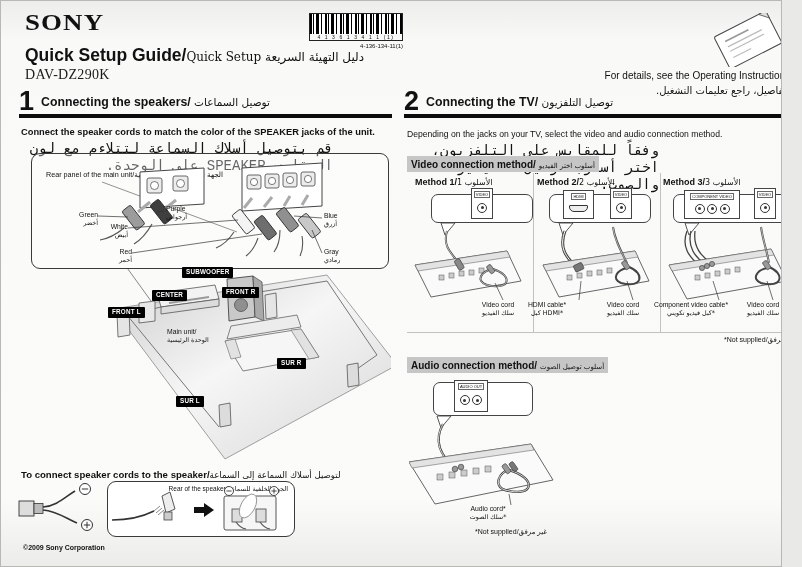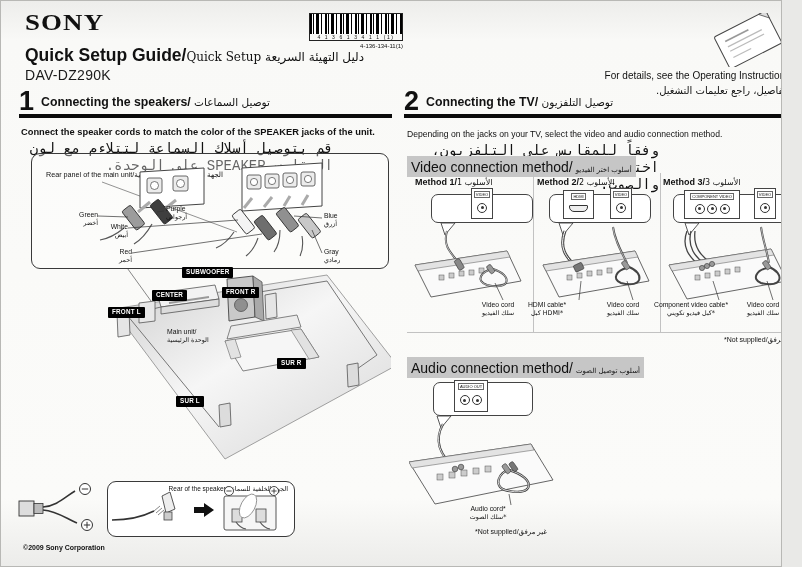--- a/index.html
+++ b/index.html
@@ -36,21 +36,21 @@
   .boxlabel{font-size:7.2px;}
 
   .lbl{font-size:6.8px;line-height:1.25;}
   .lbl .en{display:block;}
   .lbl .ar{display:block;font-size:6.4px;}
   .ra{text-align:right;} .la{text-align:left;} .ca{text-align:center;}
 
   .badge{background:#000;color:#fff;font-weight:bold;font-size:6.3px;line-height:1;padding:2px 4px 2.5px;border-radius:1px;letter-spacing:.2px;white-space:nowrap;display:inline-block;}
 
   .graybar{display:inline-flex;gap:3px;align-items:baseline;background:#c6c6c6;padding:2.5px 4px;white-space:nowrap;}
-  .graybar .en{font-weight:normal;font-size:14px;}
+  .graybar .en{font-weight:bold;font-size:10px;}
   .graybar .ar{font-size:7px;}
 
   .mlabel{font-size:9px;font-weight:bold;white-space:nowrap;}
   .mlabel .ar{font-weight:normal;font-size:8px;}
 
   .callout{position:absolute;background:#fff;border:1.2px solid #444;border-radius:7px;}
   .jackpanel{position:absolute;background:#fff;border:1px solid #444;display:flex;flex-direction:column;align-items:center;box-sizing:border-box;}
   .jacklabel{font-size:4px;line-height:5px;border:0.5px solid #666;padding:0 1px;margin-top:1.5px;white-space:nowrap;overflow:hidden;max-width:95%;}
   .rcarow{display:flex;gap:2.5px;align-items:center;justify-content:center;flex:1;}
   .rca{width:10px;height:10px;border:1.2px solid #333;border-radius:50%;position:relative;background:#fff;box-sizing:border-box;}
@@ -86,21 +86,21 @@
     </g>
   </svg>
   <div class="abs opnote" style="left:540px;top:68px;width:252px;">
     <div>For details, see the Operating Instructions.</div>
     <div class="ar" dir="rtl">للتفاصيل، راجع تعليمات التشغيل.</div>
   </div>
 
   <div class="abs" style="left:24px;top:44px;">
     <span class="title-bold">Quick Setup Guide/</span><span class="title-rest serif">Quick Setup دليل التهيئة السريعة</span>
   </div>
-  <div class="abs model" style="left:24px;top:66px;">DAV-DZ290K</div>
+  <div class="abs model" style="left:24px;top:66px;font-family:Liberation Serif, serif;">DAV-DZ290K</div>
 
   <div class="abs sechead" style="left:18px;top:86px;width:373px;">
     <span class="secnum">1</span>
     <span class="sectitle"><span>Connecting the speakers/</span> <span class="ar">توصيل السماعات</span></span>
   </div>
   <div class="abs sechead" style="left:403px;top:86px;width:389px;">
     <span class="secnum">2</span>
     <span class="sectitle"><span>Connecting the TV/</span> <span class="ar">توصيل التلفزيون</span></span>
   </div>
 
@@ -232,20 +232,23 @@
   <span class="abs badge" style="left:151px;top:289px;">CENTER</span>
   <span class="abs badge" style="left:221px;top:286px;">FRONT R</span>
   <span class="abs badge" style="left:107px;top:306px;">FRONT L</span>
   <span class="abs badge" style="left:276px;top:357px;">SUR R</span>
   <span class="abs badge" style="left:175px;top:395px;">SUR L</span>
   <div class="abs lbl la" style="left:166px;top:327px;width:60px;">
     <span class="en">Main unit/</span>
     <span class="ar">الوحدة الرئيسية</span>
   </div>
 
+  <div class="abs" style="left:20px;top:463px;">
+    <span style="font-weight:bold;font-size:9.6px;">To connect speaker cords to the speaker/</span><span class="ar" style="font-size:8.6px;">لتوصيل أسلاك السماعة إلى السماعة</span>
+  </div>
   <svg class="abs" style="left:16px;top:478px;" width="92" height="58" viewBox="0 0 92 58">
     <rect x="2" y="22" width="15" height="15" fill="#ddd" stroke="#333" stroke-width="0.9"></rect>
     <rect x="17" y="24.5" width="9" height="10" fill="#bbb" stroke="#333" stroke-width="0.8"></rect>
     <path d="M26,28 C40,27 48,18 58,12" stroke="#333" fill="none" stroke-width="1.6"></path>
     <path d="M26,31 C40,32 50,40 60,44" stroke="#333" fill="none" stroke-width="1.6"></path>
     <circle cx="68" cy="10" r="5.5" fill="#fff" stroke="#333" stroke-width="1"></circle>
     <line x1="64.8" y1="10" x2="71.2" y2="10" stroke="#333" stroke-width="1"></line>
     <circle cx="70" cy="46" r="5.5" fill="#fff" stroke="#333" stroke-width="1"></circle>
     <line x1="66.8" y1="46" x2="73.2" y2="46" stroke="#333" stroke-width="1"></line>
     <line x1="70" y1="42.8" x2="70" y2="49.2" stroke="#333" stroke-width="1"></line>

